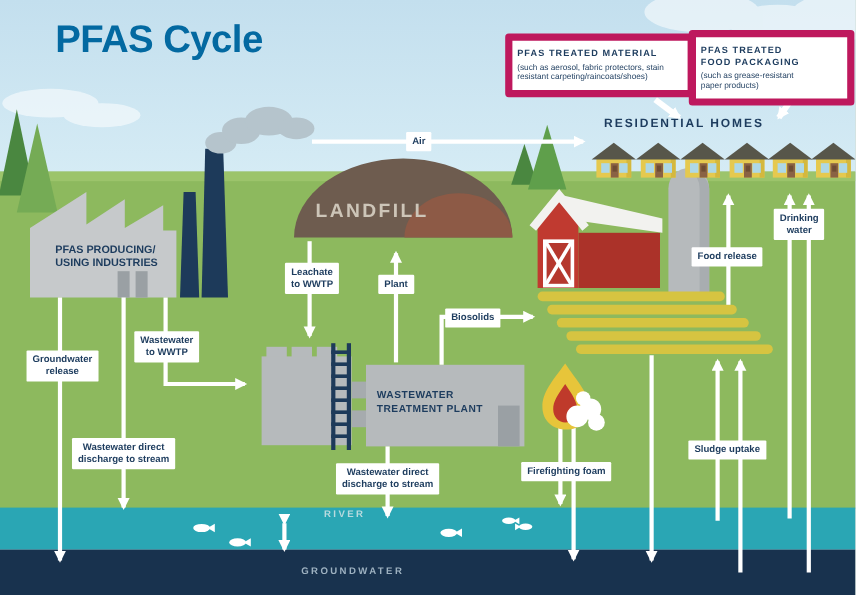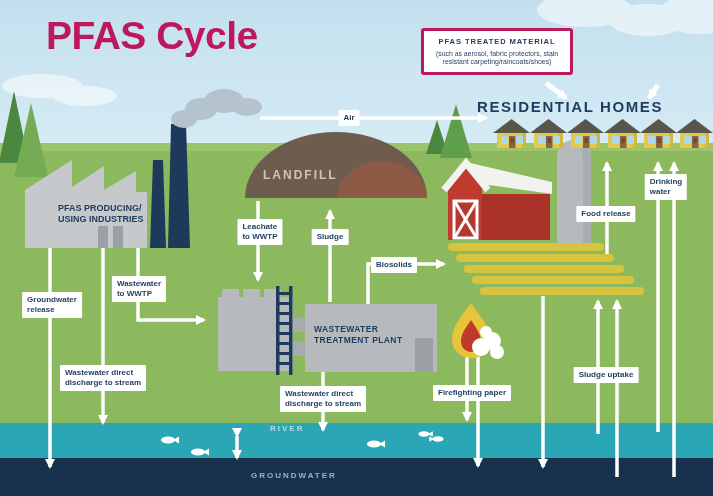--- a/index.html
+++ b/index.html
@@ -3,40 +3,40 @@
 <meta charset="utf-8">
 <style>
   html,body{margin:0;padding:0;background:#e8e8e8;}
   .canvas{
     position:relative;width:713px;height:496px;overflow:hidden;
     font-family:"Liberation Sans",sans-serif;background:#cbe4f0;
   }
   .scene{position:absolute;left:0;top:0;}
   .title{
     position:absolute;left:46px;top:14px;margin:0;
-    font-size:39px;font-weight:bold;letter-spacing:-0.5px;color:#be185d;
+    font-size:32px;font-weight:bold;letter-spacing:-0.5px;color:#0369a1;
   }
   .pill{
     position:absolute;transform:translateX(-50%);
     background:#ffffff;color:#1d3c5e;
     font-size:8px;font-weight:bold;line-height:1.25;
-    padding:3px 5px;text-align:left;white-space:pre-line;border-radius:1px;
+    padding:3px 5px;text-align:center;white-space:pre-line;border-radius:1px;
   }
   .callout{
-    position:absolute;background:#ffffff;border:3px solid #be185d;border-radius:3px;
-    color:#1d3c5e;text-align:center;padding:6px 4px 5px;
+    position:absolute;background:#ffffff;border:6px solid #be185d;border-radius:3px;
+    color:#1d3c5e;text-align:left;padding:6px 4px 5px;
   }
   .callout .c-title{font-size:7.6px;font-weight:bold;letter-spacing:0.9px;line-height:1.3;white-space:pre-line;}
   .callout .c-sub{font-size:6.9px;line-height:1.25;margin-top:3px;white-space:pre-line;}
   .scenetext{position:absolute;white-space:pre-line;}
-  .t-industries{left:58px;top:203px;width:86px;font-size:9px;font-weight:bold;color:#1d3c5e;line-height:1.25;}
-  .t-landfill{left:263px;top:168px;font-size:12px;font-weight:bold;letter-spacing:2px;color:#cdc5b8;}
+  .t-industries{left:46px;top:203px;width:86px;font-size:9px;font-weight:bold;color:#1d3c5e;line-height:1.25;}
+  .t-landfill{left:263px;top:168px;font-size:16px;font-weight:bold;letter-spacing:2px;color:#cdc5b8;}
   .t-soil{left:489px;top:199px;font-size:9.5px;font-weight:bold;letter-spacing:0.5px;color:#ffffff;line-height:1.3;}
   .t-wwtp{left:314px;top:324px;font-size:8.5px;font-weight:bold;letter-spacing:0.4px;color:#1d3c5e;line-height:1.3;}
-  .t-residential{left:570px;top:98px;transform:translateX(-50%);font-size:15px;font-weight:bold;letter-spacing:1.6px;color:#1d3c5e;white-space:nowrap;}
+  .t-residential{left:570px;top:98px;transform:translateX(-50%);font-size:10px;font-weight:bold;letter-spacing:1.6px;color:#1d3c5e;white-space:nowrap;}
   .t-river{left:270px;top:424px;font-size:8px;font-weight:bold;letter-spacing:2px;color:#b8dade;}
   .t-groundwater{left:251px;top:471px;font-size:8px;font-weight:bold;letter-spacing:2px;color:#9db1c0;}
 </style>
 </head>
 <body>
 
 <div class="canvas">
 
 <svg class="scene" width="713" height="496" viewBox="0 0 713 496">
   <defs>
@@ -229,29 +229,35 @@
 
 <div class="pill" style="left:349px;top:110px">Air</div>
 <div class="pill" style="left:52px;top:292px">Groundwater
 release</div>
 <div class="pill" style="left:139px;top:276px">Wastewater
 to WWTP</div>
 <div class="pill" style="left:103px;top:365px">Wastewater direct
 discharge to stream</div>
 <div class="pill" style="left:260px;top:219px">Leachate
 to WWTP</div>
-<div class="pill" style="left:330px;top:229px">Sludge</div>
+<div class="pill" style="left:330px;top:229px">Plant</div>
 <div class="pill" style="left:394px;top:257px">Biosolids</div>
 <div class="pill" style="left:323px;top:386px">Wastewater direct
 discharge to stream</div>
-<div class="pill" style="left:472px;top:385px">Firefighting paper</div>
+<div class="pill" style="left:472px;top:385px">Firefighting foam</div>
 <div class="pill" style="left:606px;top:367px">Sludge uptake</div>
 <div class="pill" style="left:606px;top:206px">Food release</div>
 <div class="pill" style="left:666px;top:174px">Drinking
 water</div>
 
 <div class="callout" style="left:421px;top:28px;width:138px">
   <div class="c-title">PFAS TREATED MATERIAL</div>
   <div class="c-sub">(such as aerosol, fabric protectors, stain
 resistant carpeting/raincoats/shoes)</div>
 </div>
-
+<div class="callout" style="left:574px;top:25px;width:118px">
+  <div class="c-title">PFAS TREATED
+FOOD PACKAGING</div>
+  <div class="c-sub">(such as grease-resistant
+paper products)</div>
 </div>
 
+</div>
+
 </body></html>

